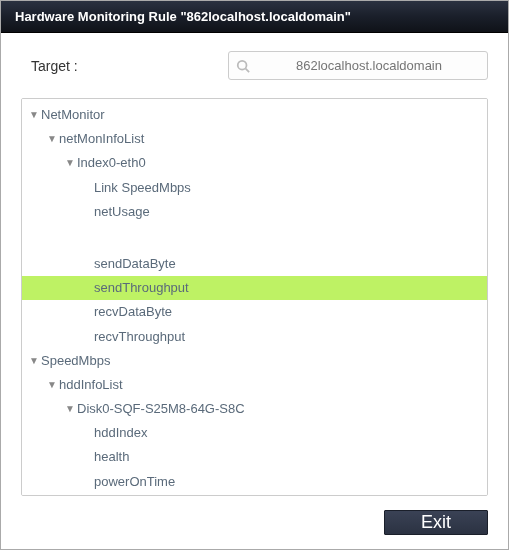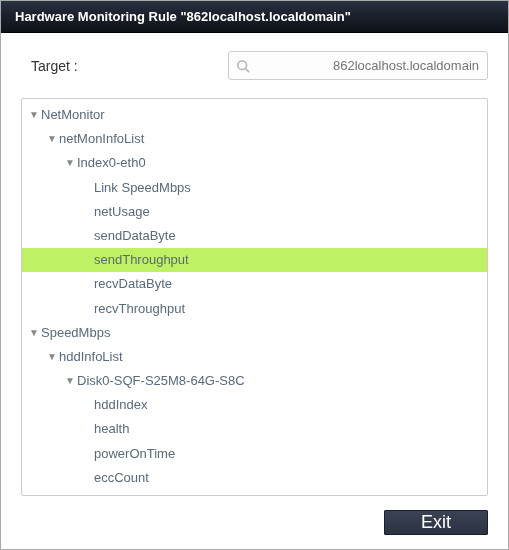--- a/index.html
+++ b/index.html
@@ -51,21 +51,21 @@
       margin-left: auto;
       width: 260px;
     }
     .target-input {
       width: 100%;
       border: 1px solid #ccc;
       border-radius: 3px;
       padding: 6px 8px 6px 30px;
       font-size: 13px;
       color: #bbb;
-      text-align: right;
+      text-align: center;
       background: #fdfdfd;
     }
     .search-icon {
       position: absolute;
       left: 8px;
       top: 50%;
       transform: translateY(-50%);
       width: 14px;
       height: 14px;
       color: #bbb;
@@ -153,21 +153,21 @@
           <span>Index0-eth0</span>
         </div>
         <div class="tree-item" style="padding-left: 60px;">
           <span class="tree-spacer"></span>
           <span>Link SpeedMbps</span>
         </div>
         <div class="tree-item" style="padding-left: 60px;">
           <span class="tree-spacer"></span>
           <span>netUsage</span>
         </div>
-        <div class="tree-item" style="padding-left: 60px;">
+        <div class="tree-item" style="padding-left: 60px; margin-top: 28px;">
           <span class="tree-spacer"></span>
           <span>sendDataByte</span>
         </div>
         <div class="tree-item selected" style="padding-left: 60px;">
           <span class="tree-spacer"></span>
           <span>sendThroughput</span>
         </div>
         <div class="tree-item" style="padding-left: 60px;">
           <span class="tree-spacer"></span>
           <span>recvDataByte</span>

